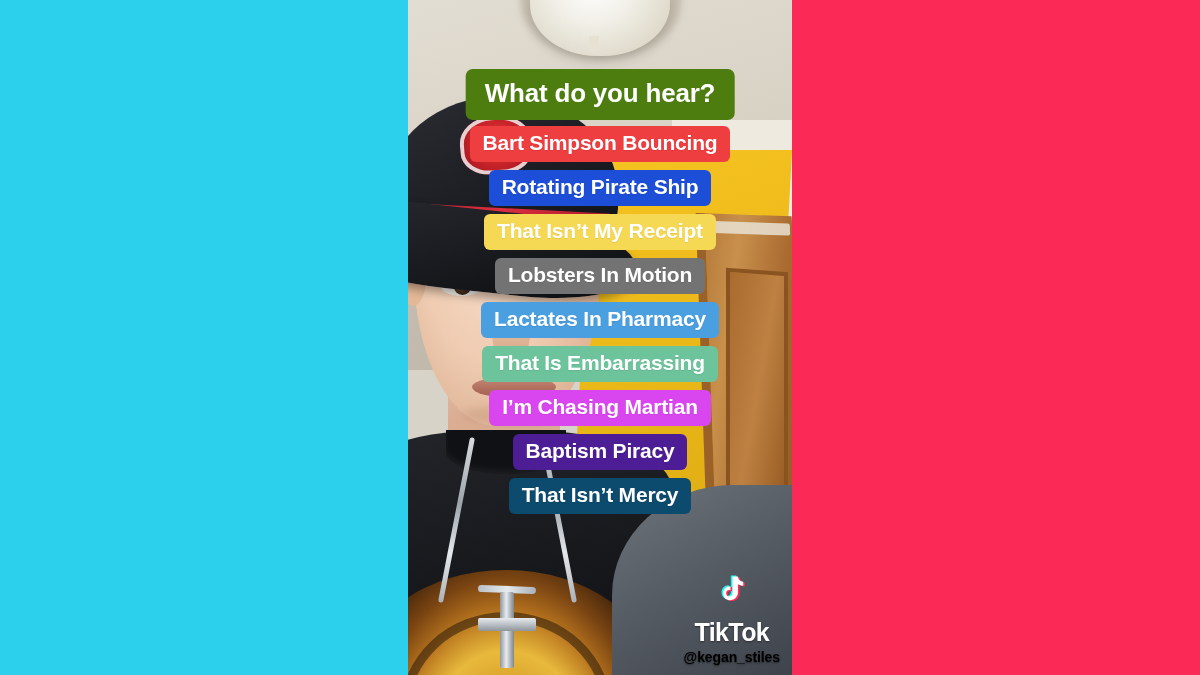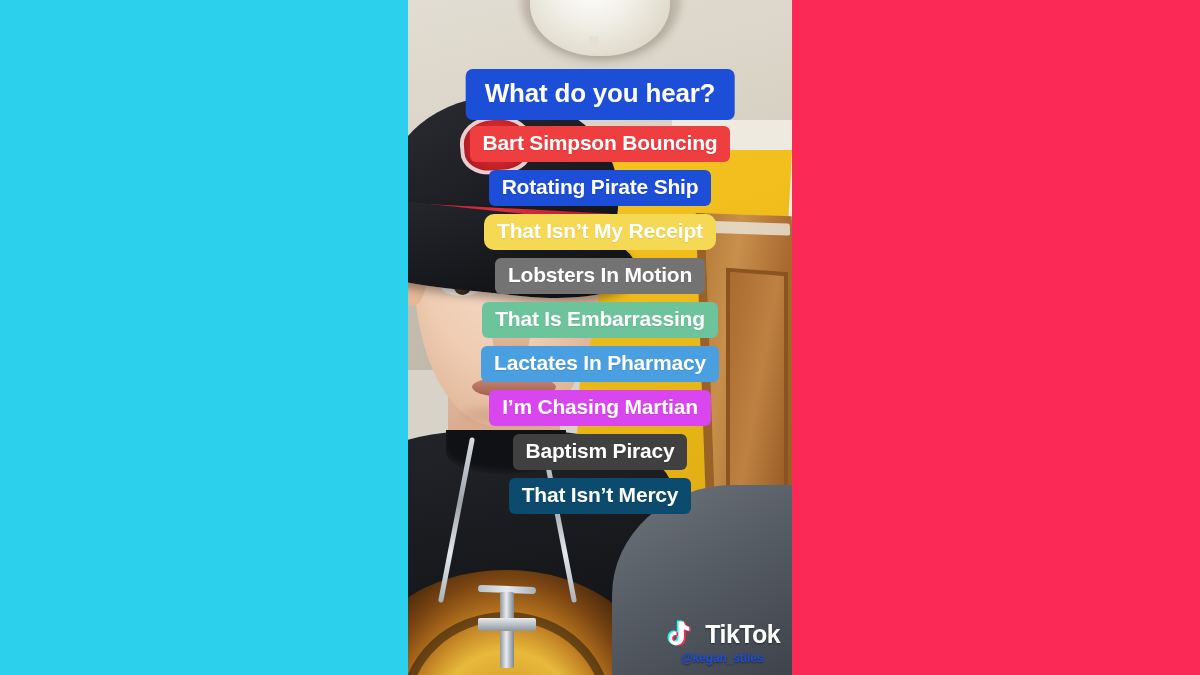--- a/index.html
+++ b/index.html
@@ -195,47 +195,47 @@
   
   .shoulder-r {
     position:absolute; right:-30px; bottom:0; width:210px; height:190px;
     border-radius:58% 0 0 0;
     background:linear-gradient(150deg,#6E747C 0%,#565C64 45%,#3C4149 100%);
   }
 
   
   .caption {
     position:absolute; left:50%; top:69px; transform:translateX(-50%);
-    background:#1d4ed8; color:#FFFFFF;
+    background:#4d7c0f; color:#FFFFFF;
     font-size:26px; font-weight:bold; letter-spacing:-.2px;
     padding:9px 19px 11px; border-radius:7px; white-space:nowrap;
   }
   #badge-stack {
     position:absolute; left:0; top:126px; width:100%;
     display:flex; flex-direction:column; align-items:center; gap:8px;
   }
   .badge {
     color:#FFFFFF; font-size:21px; font-weight:bold; letter-spacing:-.2px;
     padding:5px 13px 7px; border-radius:6px; white-space:nowrap;
     text-shadow:0 1px 1px rgba(0,0,0,.08);
   }
 
   
   #watermark {
     position:absolute; right:12px; bottom:10px;
     display:flex; flex-direction:column; align-items:center;
   }
-  .tt-row { display:flex; align-items:center; gap:14px; }
+  .tt-row { display:flex; align-items:center; gap:14px;flex-direction:column; }
   .tt-note { width:27px; height:29px; }
   .tt-word {
     color:#FFFFFF; font-size:25px; font-weight:bold; letter-spacing:-.6px;
     text-shadow:0 1px 2px rgba(0,0,0,.45);
   }
   .tt-user {
-    color:#1d4ed8; font-size:12px; font-weight:bold; margin-top:2px;
+    color:#000000; font-size:14px; font-weight:bold; margin-top:2px;
     letter-spacing:-.1px; text-shadow:0 1px 2px rgba(0,0,0,.5);
   }
 </style>
 </head>
 <body>
 
 <div id="stage">
 
   <div id="left-pane" class="side-pane"></div>
   <div id="right-pane" class="side-pane"></div>
@@ -284,26 +284,26 @@
       <div class="cross-v"></div>
       <div class="cross-h"></div>
     </div>
     <div class="shoulder-r"></div>
 
     <div class="caption">What do you hear?</div>
 
     <div id="badge-stack">
         <div class="badge" style="background: rgb(238, 62, 64);">Bart Simpson Bouncing</div>
         <div class="badge" style="background: #1d4ed8;">Rotating Pirate Ship</div>
-        <div class="badge" style="background: rgb(245, 217, 85); border-radius: 10px;">That Isn’t My Receipt</div>
+        <div class="badge" style="background: rgb(245, 217, 85);">That Isn’t My Receipt</div>
         <div class="badge" style="background: #737373;">Lobsters In Motion</div>
+        <div class="badge" style="background: rgb(74, 159, 224);">Lactates In Pharmacy</div>
         <div class="badge" style="background: rgb(109, 196, 156);">That Is Embarrassing</div>
-        <div class="badge" style="background: rgb(74, 159, 224);">Lactates In Pharmacy</div>
         <div class="badge" style="background: #d946ef;">I’m Chasing Martian</div>
-        <div class="badge" style="background: #404040;">Baptism Piracy</div>
+        <div class="badge" style="background: #4c1d95;">Baptism Piracy</div>
         <div class="badge" style="background: #0c4a6e;">That Isn’t Mercy</div>
       </div>
 
     <div id="watermark">
       <div class="tt-row">
         <svg class="tt-note" viewBox="0 0 32 34">
           <path d="M23.5 1.5c.6 3.6 2.8 6 6.4 6.4v4.6c-2.2.2-4.2-.4-6.3-1.7v9.5c0 5.6-4.2 9.4-9.2 9.4-4.4 0-8.2-3.3-8.2-8.4 0-5 3.9-8.5 8.6-8.2v4.8c-.6-.2-1.2-.3-1.8-.2-2 .2-3.4 1.7-3.4 3.7 0 2.1 1.7 3.7 3.8 3.7 2.2 0 3.8-1.6 3.8-4V1.5h6.3z" fill="#25F4EE" transform="translate(-2,-1)"></path>
           <path d="M23.5 1.5c.6 3.6 2.8 6 6.4 6.4v4.6c-2.2.2-4.2-.4-6.3-1.7v9.5c0 5.6-4.2 9.4-9.2 9.4-4.4 0-8.2-3.3-8.2-8.4 0-5 3.9-8.5 8.6-8.2v4.8c-.6-.2-1.2-.3-1.8-.2-2 .2-3.4 1.7-3.4 3.7 0 2.1 1.7 3.7 3.8 3.7 2.2 0 3.8-1.6 3.8-4V1.5h6.3z" fill="#FE2C55" transform="translate(2,1)"></path>
           <path d="M23.5 1.5c.6 3.6 2.8 6 6.4 6.4v4.6c-2.2.2-4.2-.4-6.3-1.7v9.5c0 5.6-4.2 9.4-9.2 9.4-4.4 0-8.2-3.3-8.2-8.4 0-5 3.9-8.5 8.6-8.2v4.8c-.6-.2-1.2-.3-1.8-.2-2 .2-3.4 1.7-3.4 3.7 0 2.1 1.7 3.7 3.8 3.7 2.2 0 3.8-1.6 3.8-4V1.5h6.3z" fill="#FFFFFF"></path>
         </svg>

